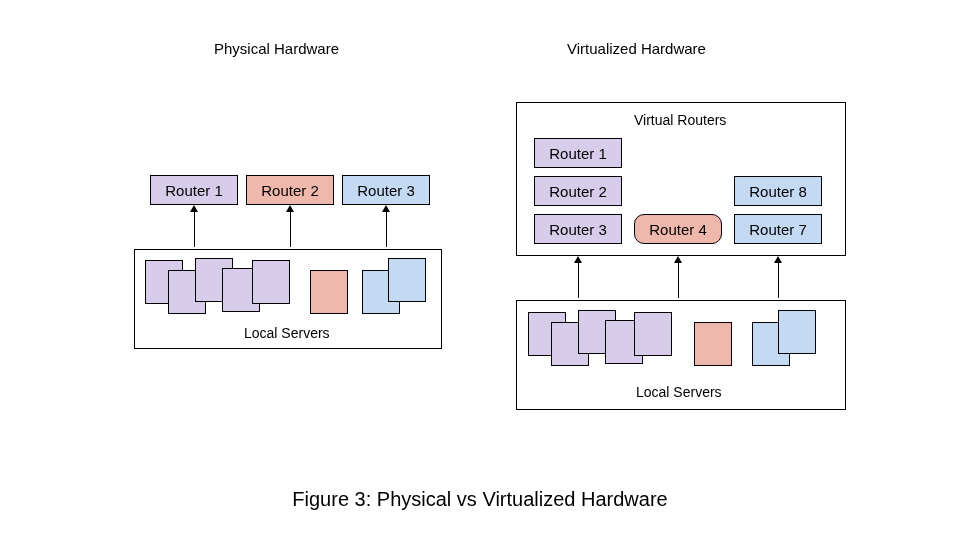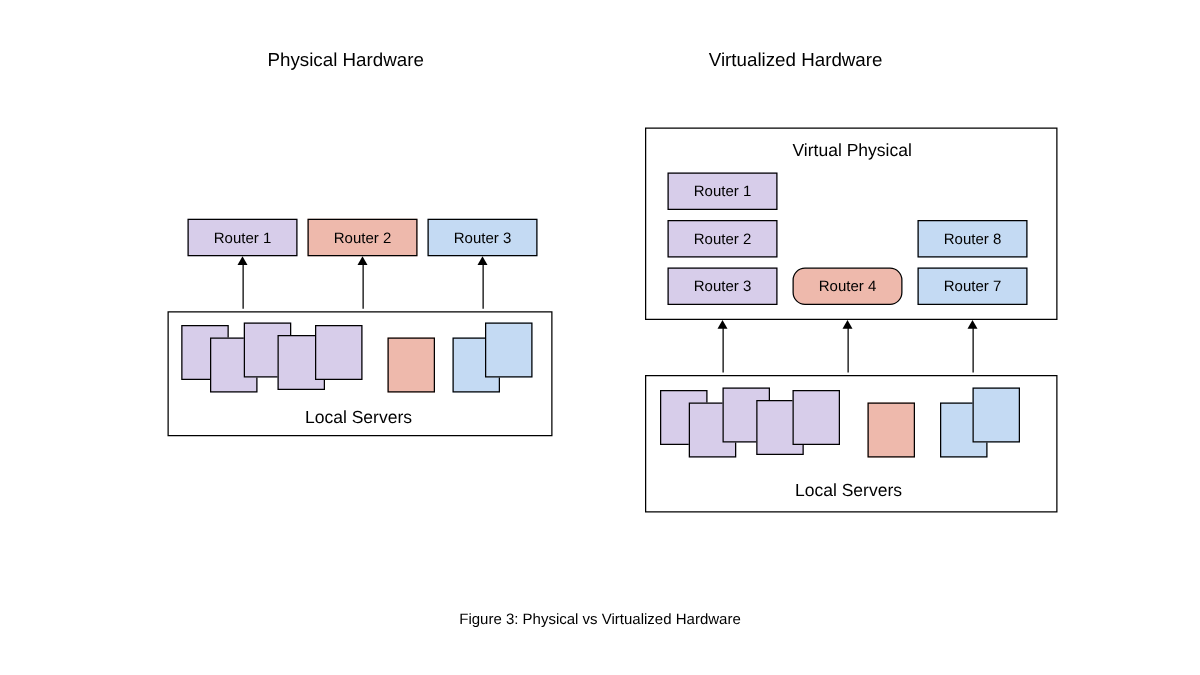--- a/index.html
+++ b/index.html
@@ -16,21 +16,21 @@
     position: absolute;
     font-size: 15px;
     text-align: left;
   }
   .router-box {
     position: absolute;
     border: 1px solid #000;
     display: flex;
     align-items: center;
     justify-content: center;
-    font-size: 12px;
+    font-size: 15px;
     height: 30px;
     width: 88px;
   }
   .purple { background: #d7cdea; }
   .red    { background: #eeb9ac; }
   .blue   { background: #c4daf3; }
   .container-box {
     position: absolute;
     border: 1px solid #000;
     background: #fff;
@@ -54,21 +54,21 @@
     content: "";
     position: absolute;
     top: -6px;
     left: -4px;
     border-left: 4.5px solid transparent;
     border-right: 4.5px solid transparent;
     border-bottom: 7px solid #000;
   }
   .caption {
     position: absolute;
-    font-size: 12px;
+    font-size: 20px;
     text-align: center;
     width: 100%;
   }
 </style>
 </head>
 <body>
 
 <div class="title" style="left:214px; top:40px;">Physical Hardware</div>
 <div class="title" style="left:567px; top:40px;">Virtualized Hardware</div>
 
@@ -89,21 +89,21 @@
 <div class="small-block purple" style="left:252px; top:260px;"></div>
 
 <div class="small-block red" style="left:310px; top:270px;"></div>
 
 <div class="small-block blue" style="left:362px; top:270px;"></div>
 <div class="small-block blue" style="left:388px; top:258px;"></div>
 
 <div class="label" style="left:244px; top:325px;">Local Servers</div>
 
 <div class="container-box" style="left:516px; top:102px; width:330px; height:154px;"></div>
-<div class="label" style="left:634px; top:112px;">Virtual Physical</div>
+<div class="label" style="left:634px; top:112px;">Virtual Routers</div>
 
 <div class="router-box purple" style="left:534px; top:138px;">Router 1</div>
 <div class="router-box purple" style="left:534px; top:176px;">Router 2</div>
 <div class="router-box purple" style="left:534px; top:214px;">Router 3</div>
 
 <div class="router-box red" style="left:634px; top:214px;border-radius:10px;">Router 4</div>
 
 <div class="router-box blue" style="left:734px; top:176px;">Router 8</div>
 <div class="router-box blue" style="left:734px; top:214px;">Router 7</div>
 

